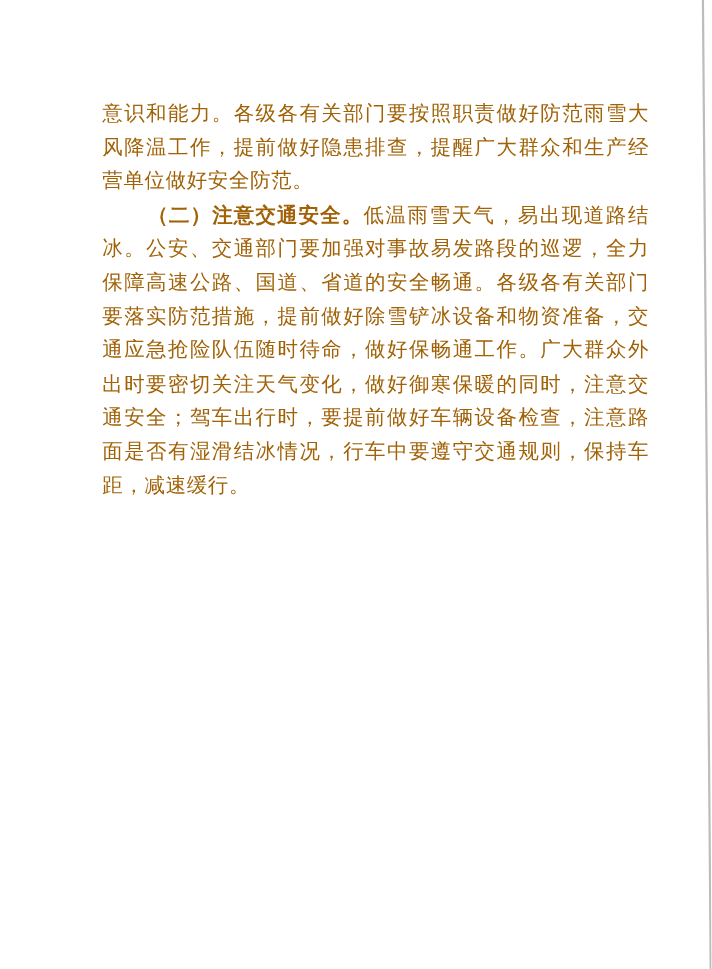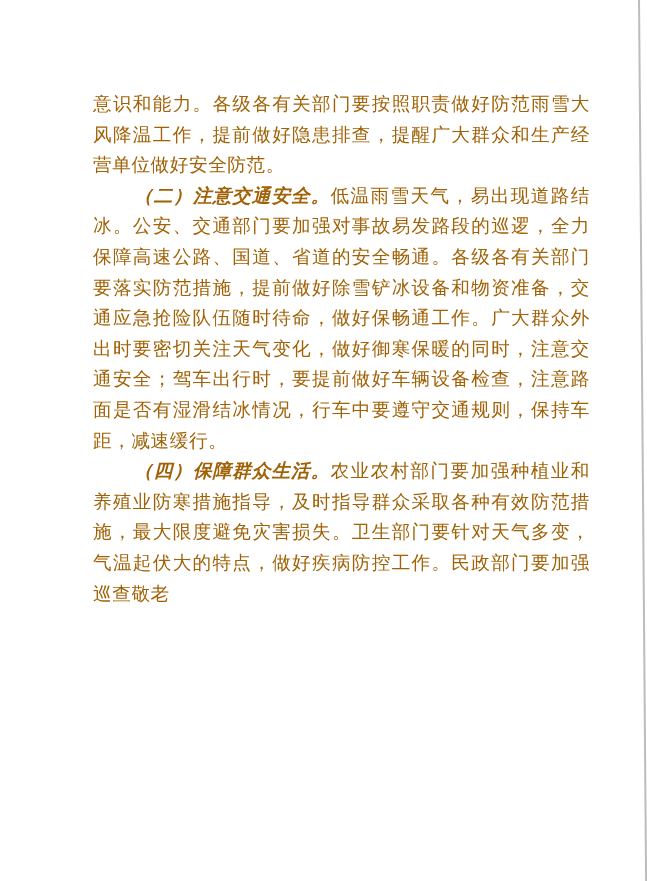--- a/index.html
+++ b/index.html
@@ -30,21 +30,20 @@
     text-align: justify;
     text-justify: inter-ideograph;
   }
   .para.indent {
     text-indent: 41px;
   }
   .para-heading {
     font-weight: bold;
     font-family: "Liberation Sans", "DejaVu Sans", sans-serif;
     letter-spacing: 0.2px;
-    font-style: italic;
   }
   .page-edge-line {
     position: absolute;
     top: -4px;
     left: 638px;
     width: 2px;
     height: 892px;
     background: #bcbcbc;
     transform: rotate(-0.46deg);
     transform-origin: top left;
@@ -55,19 +54,18 @@
 
 <div class="page">
 
   <div class="content">
 
     <p class="para"><span>意识和能力。各级各有关部门要按照职责做好防范雨雪大风降温工作，提前做好隐患排查，提醒广大群众和生产经营单位做好安全防范。</span></p>
 
     <p class="para indent"><span class="para-heading">（二）注意交通安全。</span><span>低温雨雪天气，易出现道路结冰。公安、交通部门要加强对事故易发路段的巡逻，全力保障高速公路、国道、省道的安全畅通。各级各有关部门要落实防范措施，提前做好除雪铲冰设备和物资准备，交通应急抢险队伍随时待命，做好保畅通工作。广大群众外出时要密切关注天气变化，做好御寒保暖的同时，注意交通安全；驾车出行时，要提前做好车辆设备检查，注意路面是否有湿滑结冰情况，行车中要遵守交通规则，保持车距，减速缓行。</span></p>
 
 
-    <p class="para indent"><span class="para-heading">（四）保障群众生活。</span><span>农业农村部门要加强种植业和养殖业防寒措施指导，及时指导群众采取各种有效防范措施，最大限度避免灾害损失。卫生部门要针对天气多变，气温起伏大的特点，做好疾病防控工作。民政部门要加强巡查敬老</span></p>
 
   </div>
 
   <div class="page-edge-line"></div>
 
 </div>
 
 </body></html>

